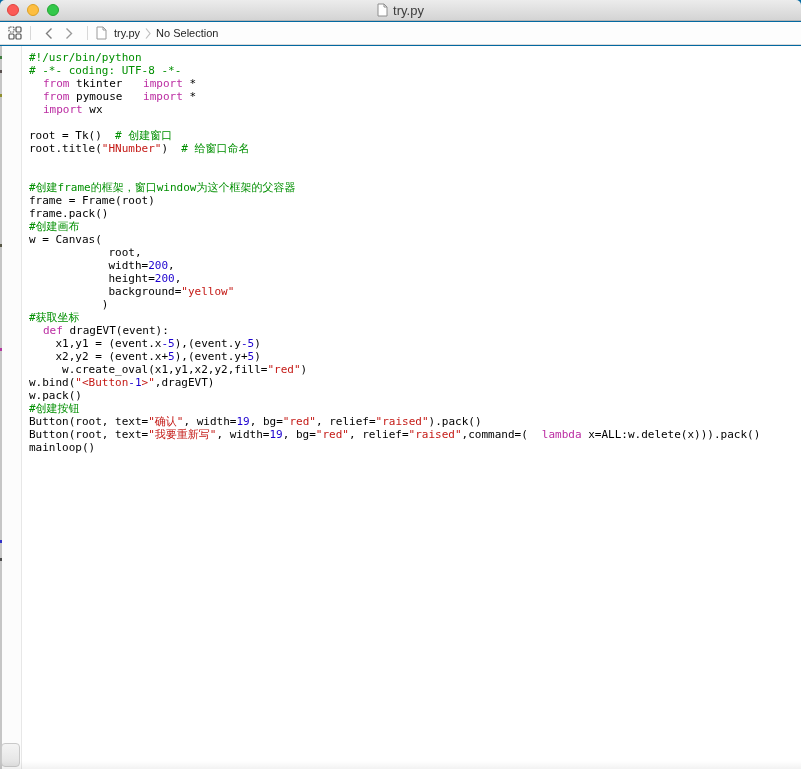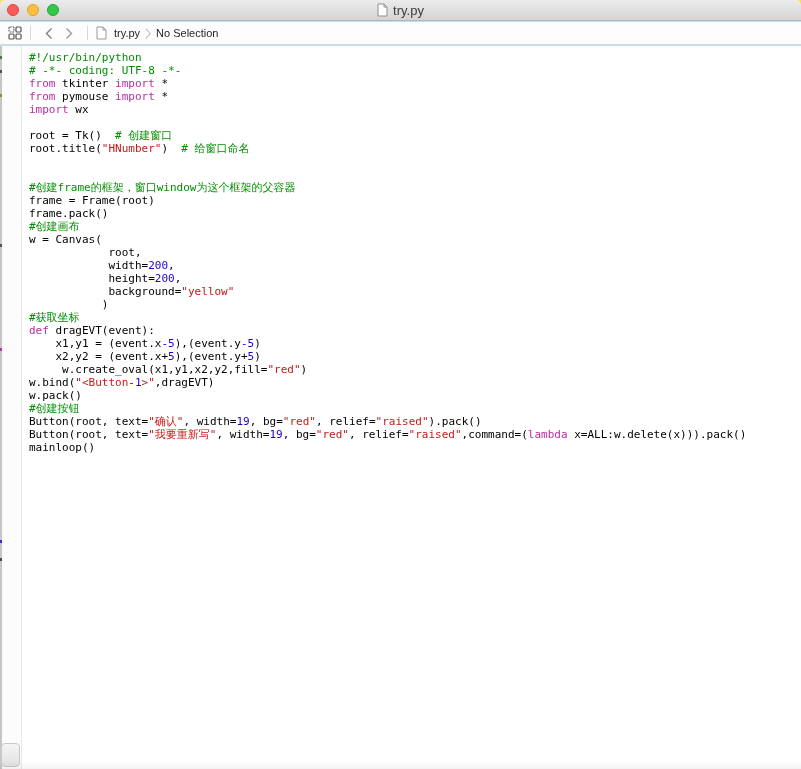--- a/index.html
+++ b/index.html
@@ -1,19 +1,19 @@
 <!DOCTYPE html>
 <html><head>
 <meta charset="utf-8">
 <style>
   * { margin:0; padding:0; box-sizing:border-box; }
   html,body { width:801px; height:769px; overflow:hidden; }
   body { font-family:"Liberation Sans", sans-serif; background:#fff; }
 
-  .window { position:relative; width:801px; height:769px; background:#fde047; }
+  .window { position:relative; width:801px; height:769px; background:#0369a1; }
 
   
   .titlebar {
     position:absolute; top:0; left:0; right:0; height:21px;
     background:linear-gradient(#ececec,#d4d4d4);
     border-bottom:1px solid #b4b4b4;
     border-radius:5px 5px 0 0;
     display:flex; align-items:center;
   }
   .traffic-lights { position:absolute; left:7px; top:4px; display:flex; gap:8px; }
@@ -71,21 +71,21 @@
   .code {
     position:absolute; left:23px; top:0; right:0; bottom:0;
     padding:5px 0 3px 6px;
     font-family:"DejaVu Sans Mono","Liberation Mono",monospace;
     font-size:11px; line-height:13px;
     white-space:pre; overflow:hidden;
     color:var(--plain,#000);
   }
   .line { height:13px; }
   .tp { color:var(--plain,#000000); }
-  .tk { color:var(--keyword,#bb2ca2); }
+  .tk { color:var(--keyword,#bb2ca2);margin-left:14px; }
   .ts { color:var(--string,#c41a16); }
   .tn { color:var(--number,#1c00cf);margin-top:16px; }
   .tc { color:var(--comment,#008f00); }
 
   svg { display:block; }
 </style>
 </head>
 <body style="--comment: #008f00; --keyword: #bb2ca2; --string: #c41a16; --number: #1c00cf; --plain: #000000; --accent_red: #fc5b57; --accent_yellow: #fdbe41; --accent_green: #34c84a;">
 
 <div class="window">

